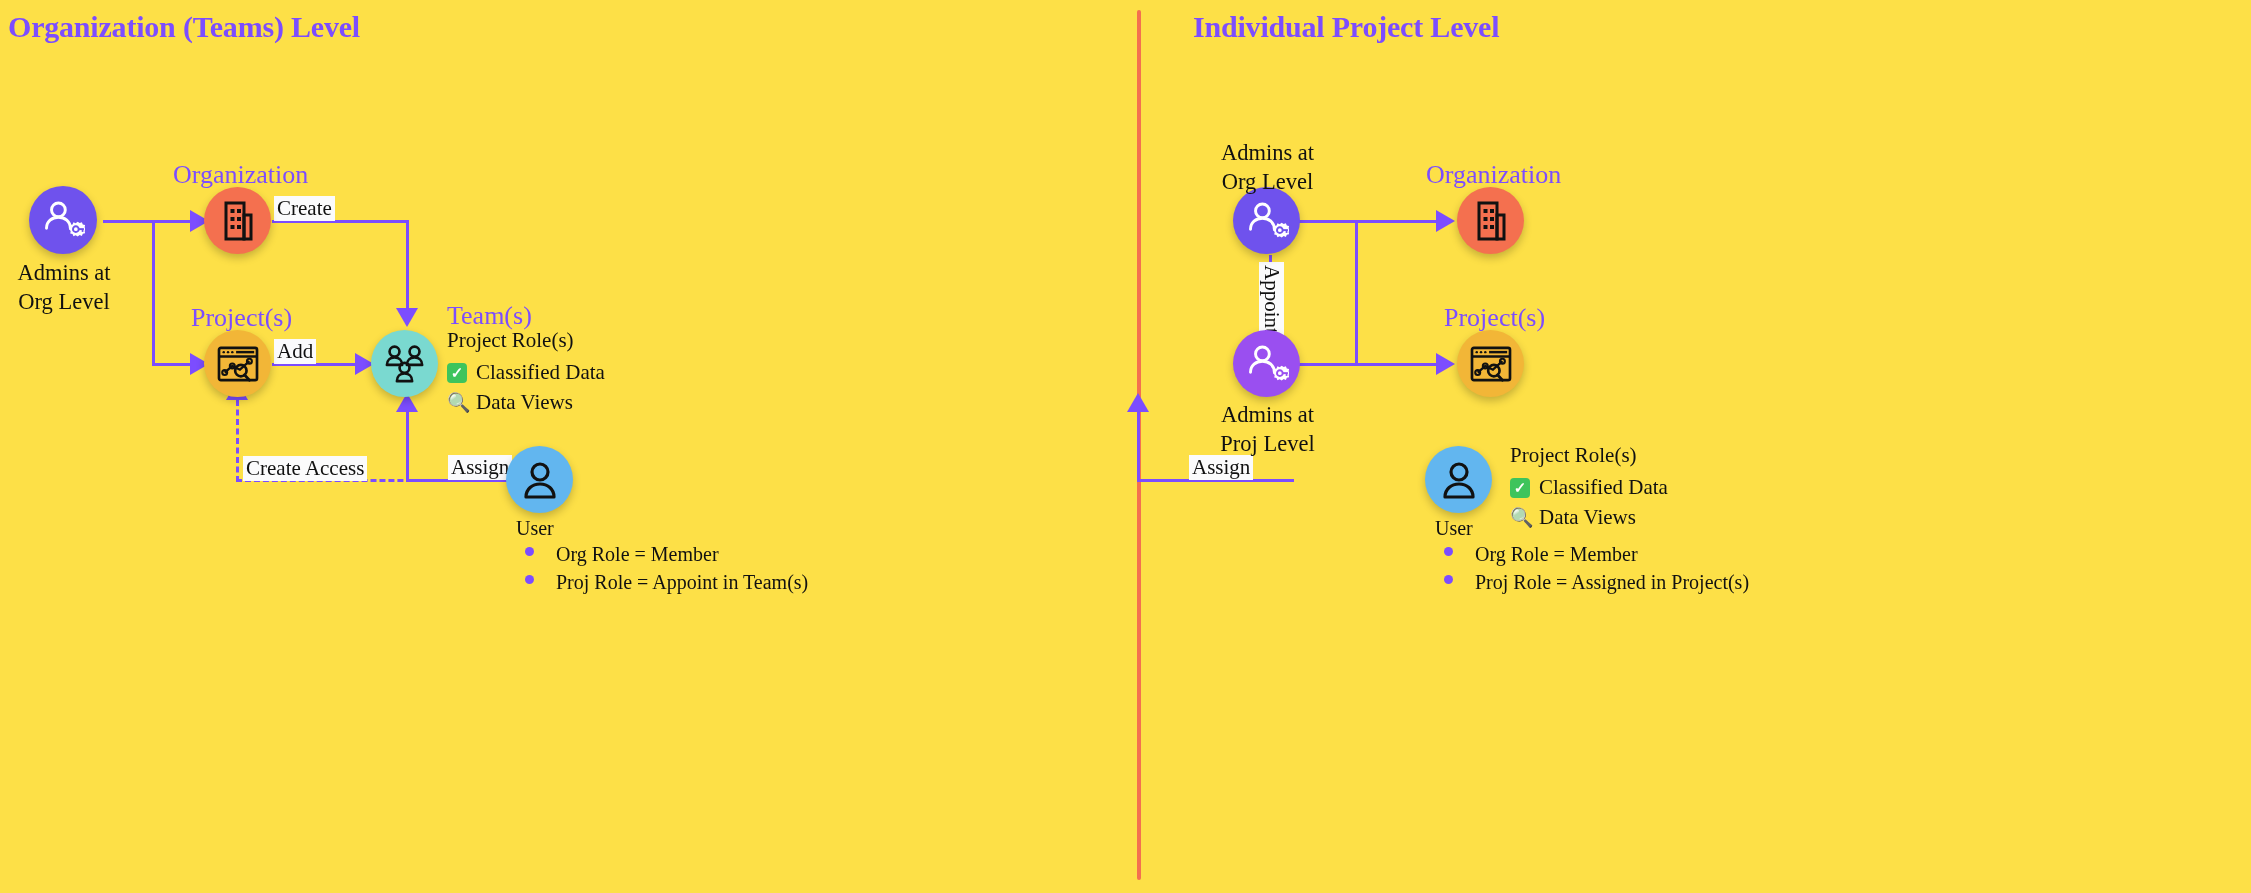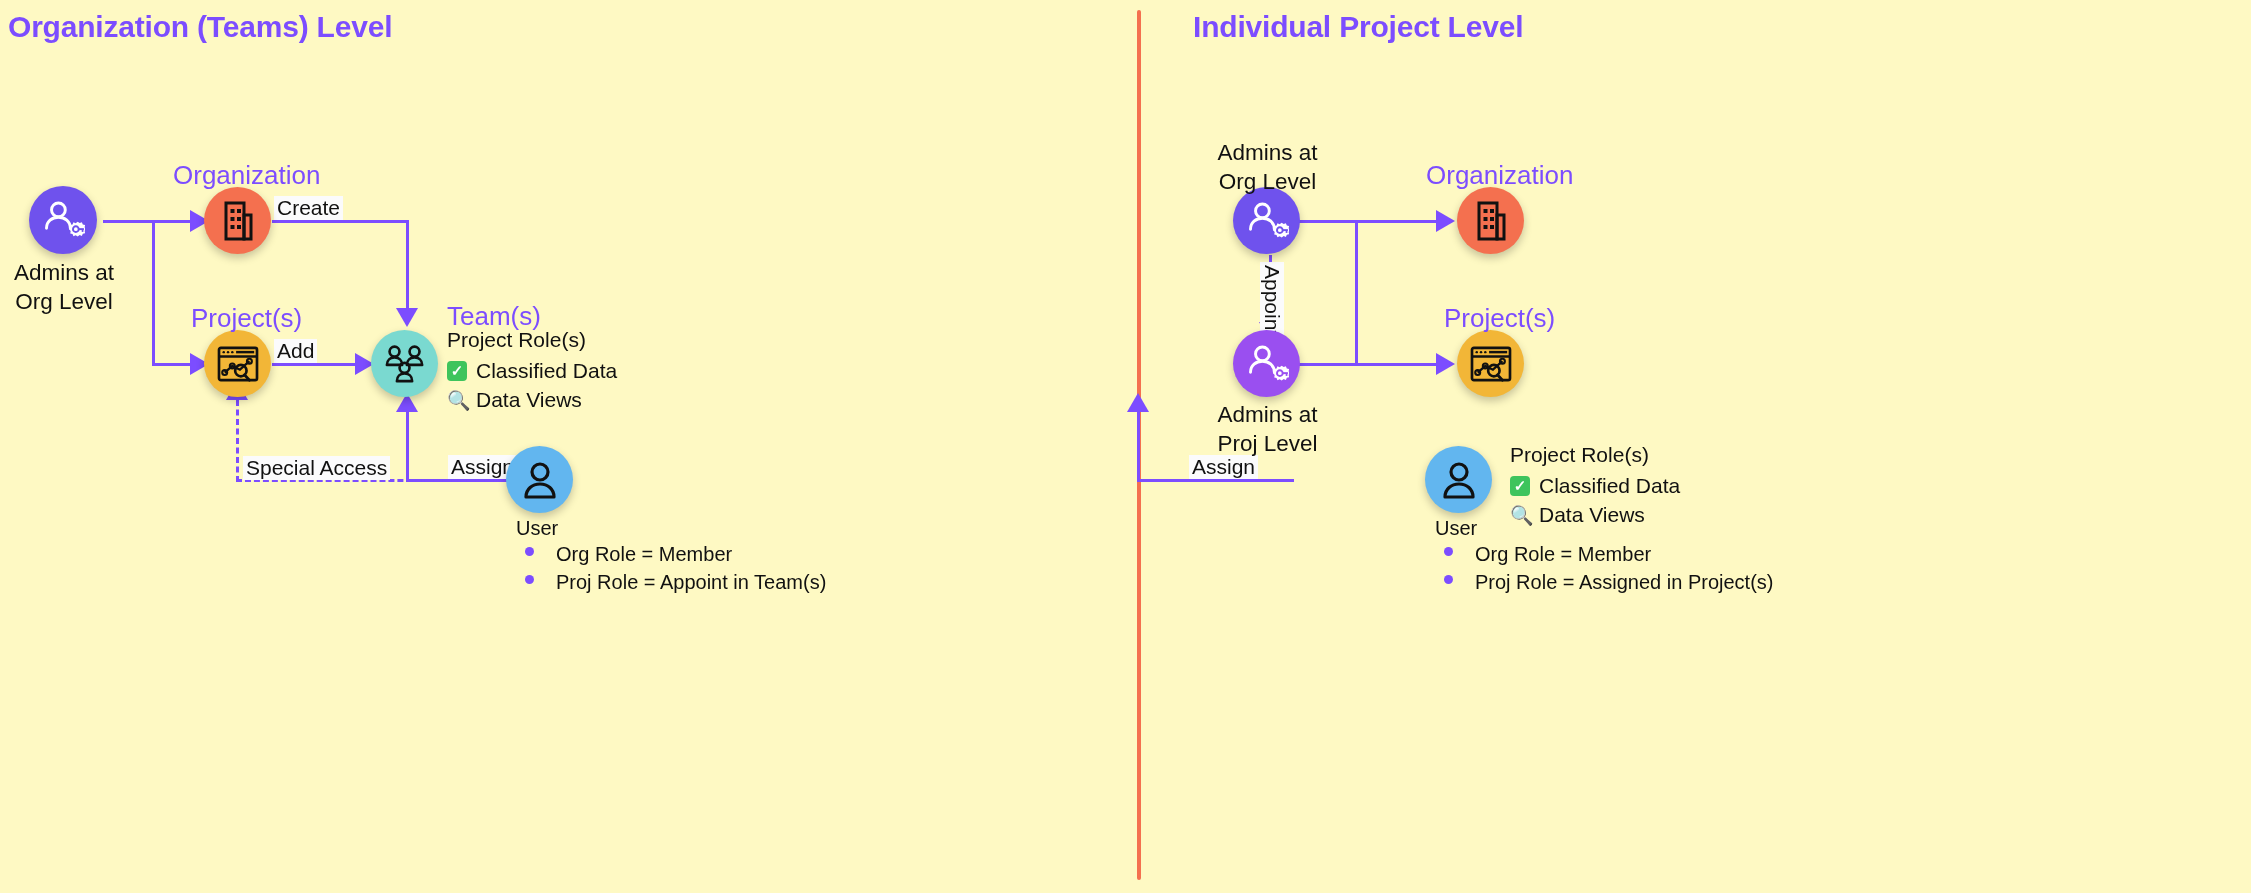--- a/index.html
+++ b/index.html
@@ -2,21 +2,21 @@
 <html><head>
 <meta charset="utf-8">
 <style>
   * { box-sizing: border-box; margin: 0; padding: 0; }
   html, body {
     width: 2251px; height: 893px;
     background: #fbfbfc;
     font-family: "Liberation Sans", sans-serif;
     overflow: hidden;
   }
-  #root { position: relative; width: 2251px; height: 893px; background: #fef9c3; }
+  #root { position: relative; width: 2251px; height: 893px; background: #fde047; font-family: Liberation Serif, serif; }
 
   .panel { position: absolute; top: 0; height: 893px; }
   #panel-left  { left: 0;    width: 1137px; }
   #panel-right { left: 1185px; width: 1066px; }
 
   .divider {
     position: absolute; left: 1137px; top: 10px;
     width: 4px; height: 870px;
     background: #f4704f;
     border-radius: 2px;
@@ -171,21 +171,21 @@
     <div class="edge-label" style="left:274px; top:339px;">Add</div>
 
     <div class="seg h" style="left:406px; top:479px; width:102px;"></div>
     <div class="seg v" style="left:406px; top:412px; height:70px;"></div>
     <div class="arrow up" style="left:396px; top:393px;"></div>
     <div class="edge-label" style="left:448px; top:455px;">Assign</div>
 
     <div class="seg dashed-h" style="left:236px; top:479px; width:275px;"></div>
     <div class="seg dashed-v" style="left:236px; top:400px; height:82px;"></div>
     <div class="arrow up" style="left:226px; top:381px;"></div>
-    <div class="edge-label" style="left:243px; top:456px;">Special Access</div>
+    <div class="edge-label" style="left:243px; top:456px;">Create Access</div>
 
     <div class="node" style="left:29px; top:186px; width:68px; height:68px; background:#6f52ed;">
       <span>
         <svg width="44" height="44" viewBox="0 0 48 48">
           <circle cx="19" cy="13" r="7.5" fill="none" stroke="#fff" stroke-width="3.2"></circle>
           <path d="M6 33c0-7.5 6-12 13-12s13 4.5 13 12" fill="none" stroke="#fff" stroke-width="3.2" stroke-linecap="round"></path>
           <g transform="translate(31,26)">
             <path d="M9 0 l2.2 1.4 2.4-1 1 2.4 2.5 .6-.5 2.6 1.8 1.9-1.8 1.9 .5 2.6-2.5 .6-1 2.4-2.4-1L9 16 6.8 14.6l-2.4 1-1-2.4-2.5-.6 .5-2.6L-.4 8 1.4 6.1 .9 3.5l2.5-.6 1-2.4 2.4 1z" fill="#fff"></path>
             <circle cx="7" cy="8" r="3.1" fill="none" stroke="#6f52ed" stroke-width="2.1"></circle>
             <rect x="9.6" y="6.9" width="6.2" height="2.1" fill="#6f52ed"></rect>

